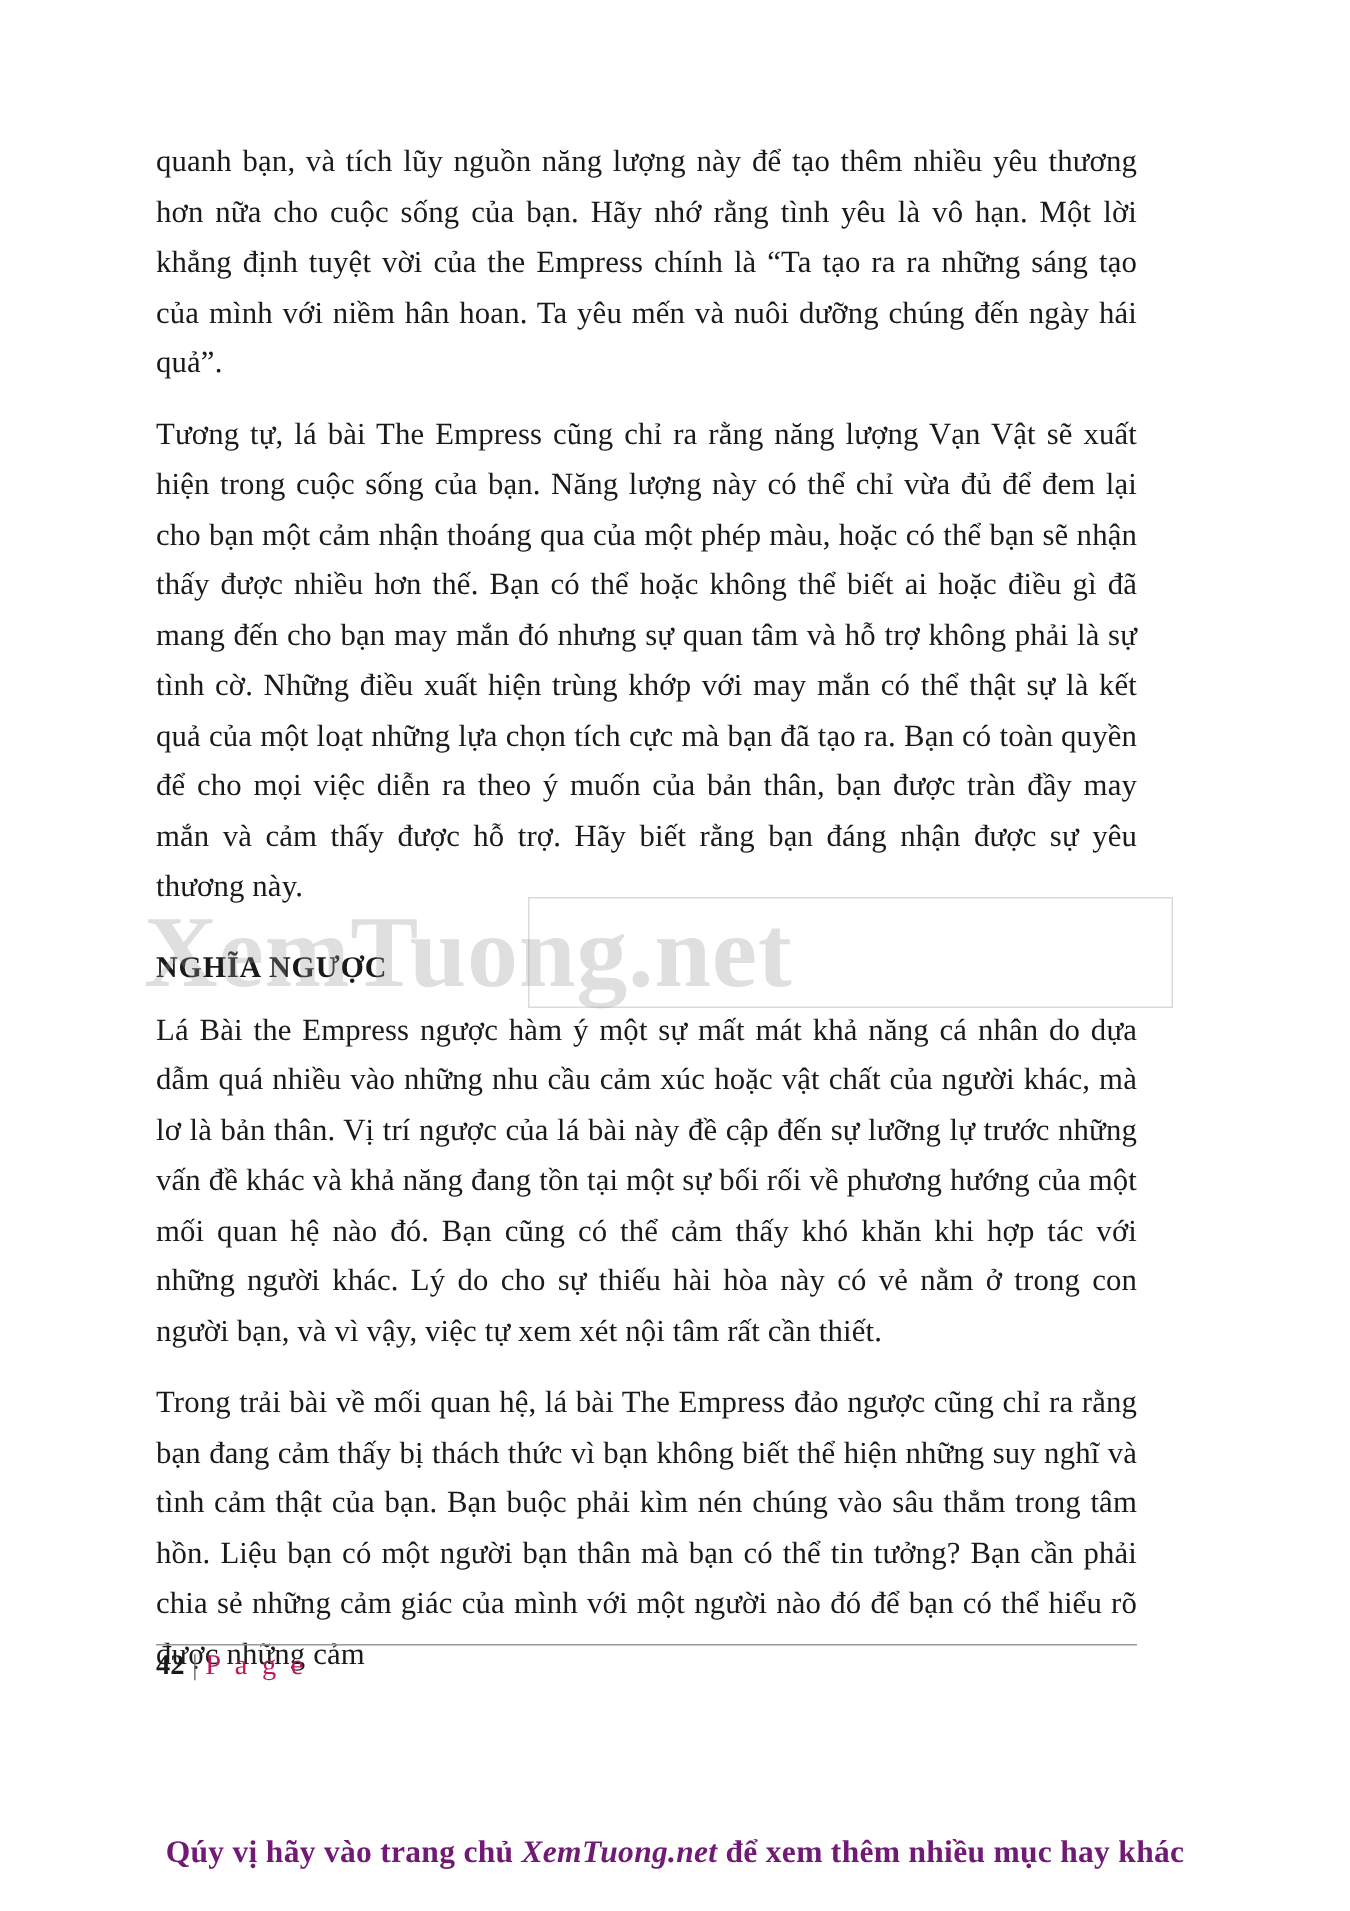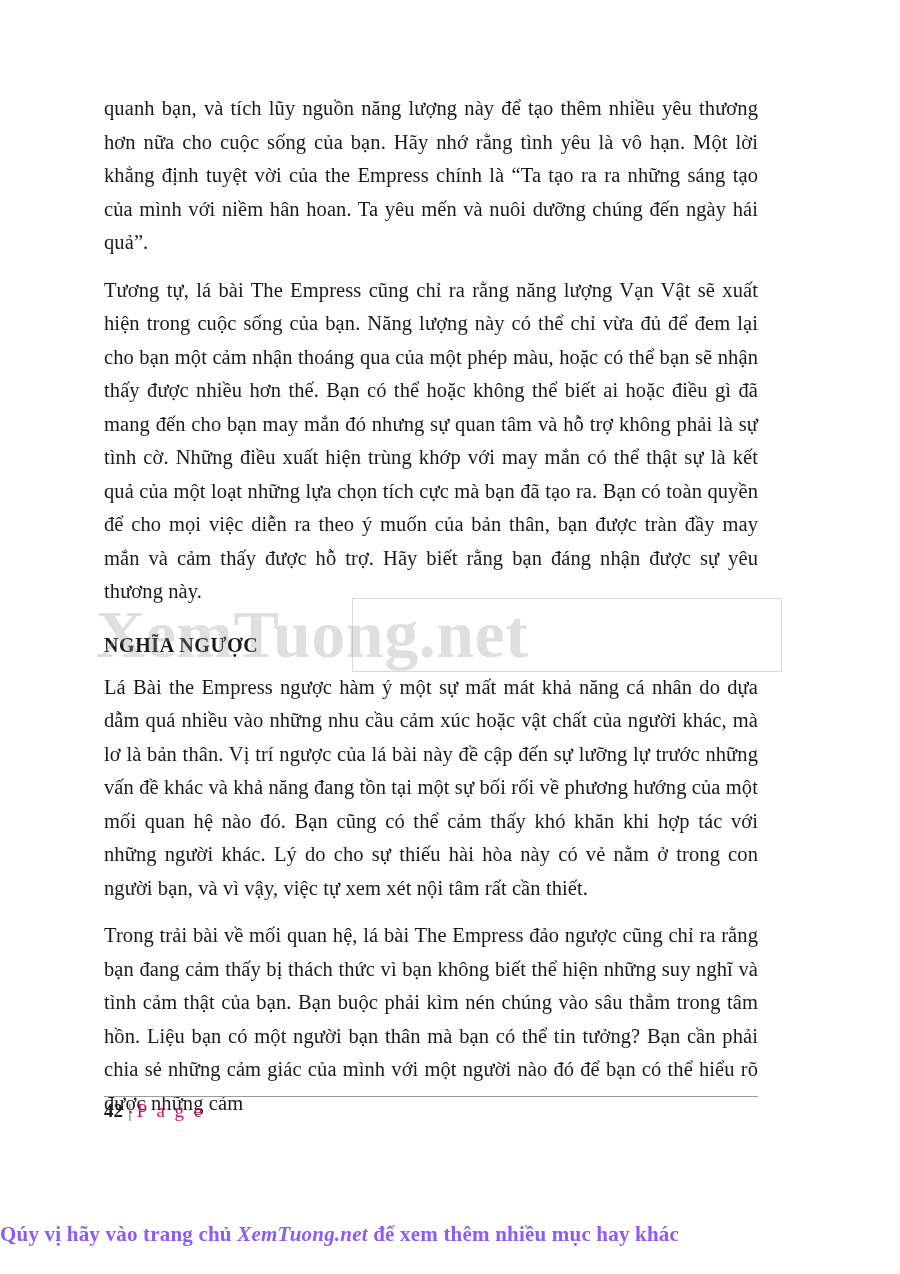--- a/index.html
+++ b/index.html
@@ -100,25 +100,25 @@
   }
   .page-number .pn-label {
     color: #be185d;
     letter-spacing: 2.5px;
   }
   .bottom-banner {
     position: absolute;
     left: 0;
     top: 1222px;
     width: 900px;
-    text-align: left;
+    text-align: center;
     font-family: "Liberation Serif", serif;
     font-size: 21px;
     font-weight: bold;
-    color: #8b5cf6;
+    color: #701a75;
     letter-spacing: 0.2px;
   }
   .bottom-banner .brand {
     font-style: italic;
   }
 </style>
 </head>
 <body>
 
 <div class="page">

